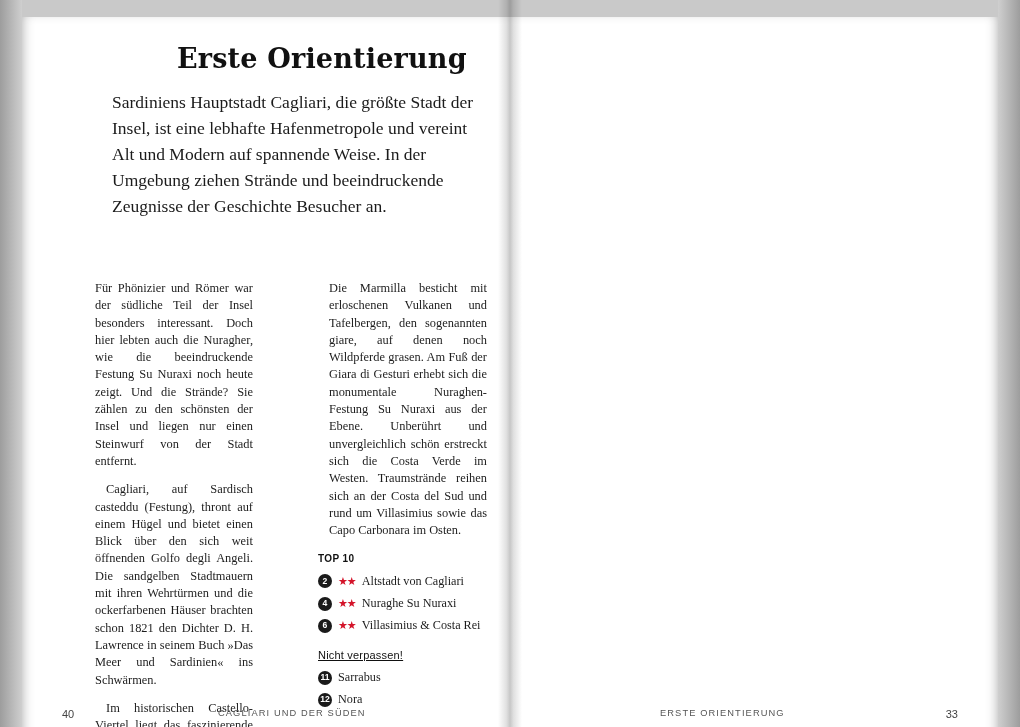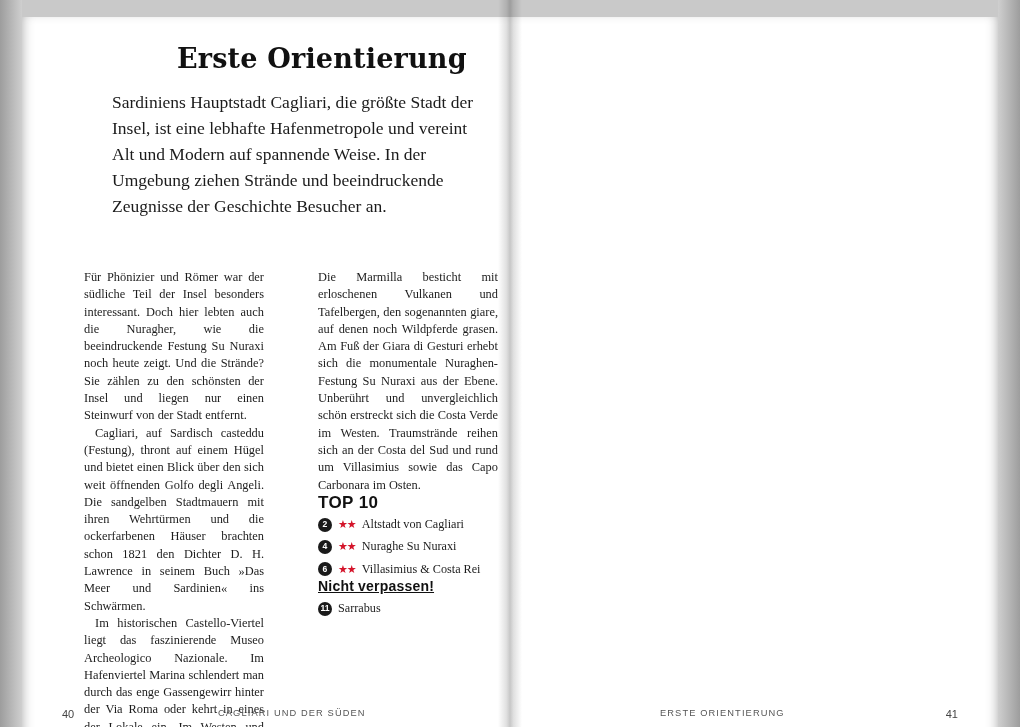--- a/index.html
+++ b/index.html
@@ -24,31 +24,31 @@
     font-size:27px;font-weight:700;color:#111;letter-spacing:.2px;margin:0;
   }
   .lede{
     position:absolute;left:90px;top:72px;width:375px;
     font-size:17.5px;line-height:26px;color:#1b1b1b;
   }
   .col{
     position:absolute;top:252px;width:180px;
     font-size:12.4px;line-height:17.3px;color:#1c1c1c;text-align:justify;
   }
-  .col p{margin:0;text-indent:0;}
+  .col p{margin:11px;text-indent:0;}
   .col p + p{text-indent:11px;}
   .col-1{left:62px;}
   .col-2{left:296px;}
   .top10-head{
     margin-top:0;font-family:"Liberation Sans", sans-serif;font-weight:700;
-    font-size:17px;letter-spacing:.4px;color:#111;
+    font-size:10px;letter-spacing:.4px;color:#111;
   }
   .nv-head{
-    margin-top:0;font-family:"Liberation Sans", sans-serif;font-weight:700;
-    font-size:14px;letter-spacing:.2px;color:#111;text-decoration:underline;
+    margin-top:12px;font-family:"Liberation Sans", sans-serif;font-weight:400;
+    font-size:11px;letter-spacing:.2px;color:#111;text-decoration:underline;
   }
   .ten-row{display:flex;align-items:center;gap:6px;margin-top:5px;font-size:12.2px;}
   .num{
     display:inline-flex;align-items:center;justify-content:center;
     width:14px;height:14px;border-radius:50%;
     background:#1a1a1a;color:#fff;font-family:"Liberation Sans",sans-serif;
     font-size:8.6px;font-weight:700;flex:0 0 auto;
   }
   .stars{color:#d4142a;font-size:11px;letter-spacing:-1px;}
   .foot{
@@ -92,26 +92,30 @@
         <span class="num">6</span>
         <span class="stars">★★</span>
         <span>Villasimius &amp; Costa Rei</span>
       </div>
 
       <div class="nv-head">Nicht verpassen!</div>
       <div class="ten-row">
         <span class="num">11</span>
         <span>Sarrabus</span>
       </div>
+      <div class="ten-row">
+        <span class="num">12</span>
+        <span>Nora</span>
+      </div>
     </div>
 
     <div class="foot-num" style="left:40px;text-align:center;">40</div>
     <div class="foot" style="left:196px;margin-top:16px;">CAGLIARI UND DER SÜDEN</div>
   </div>
 
   <div class="page page-right">
 
     <div class="foot" style="left:150px;">ERSTE ORIENTIERUNG</div>
-    <div class="foot-num" style="right:40px;">41</div>
+    <div class="foot-num" style="right:40px;">33</div>
   </div>
 
   <div class="gutter"></div>
 </div>
 
 </body></html>

